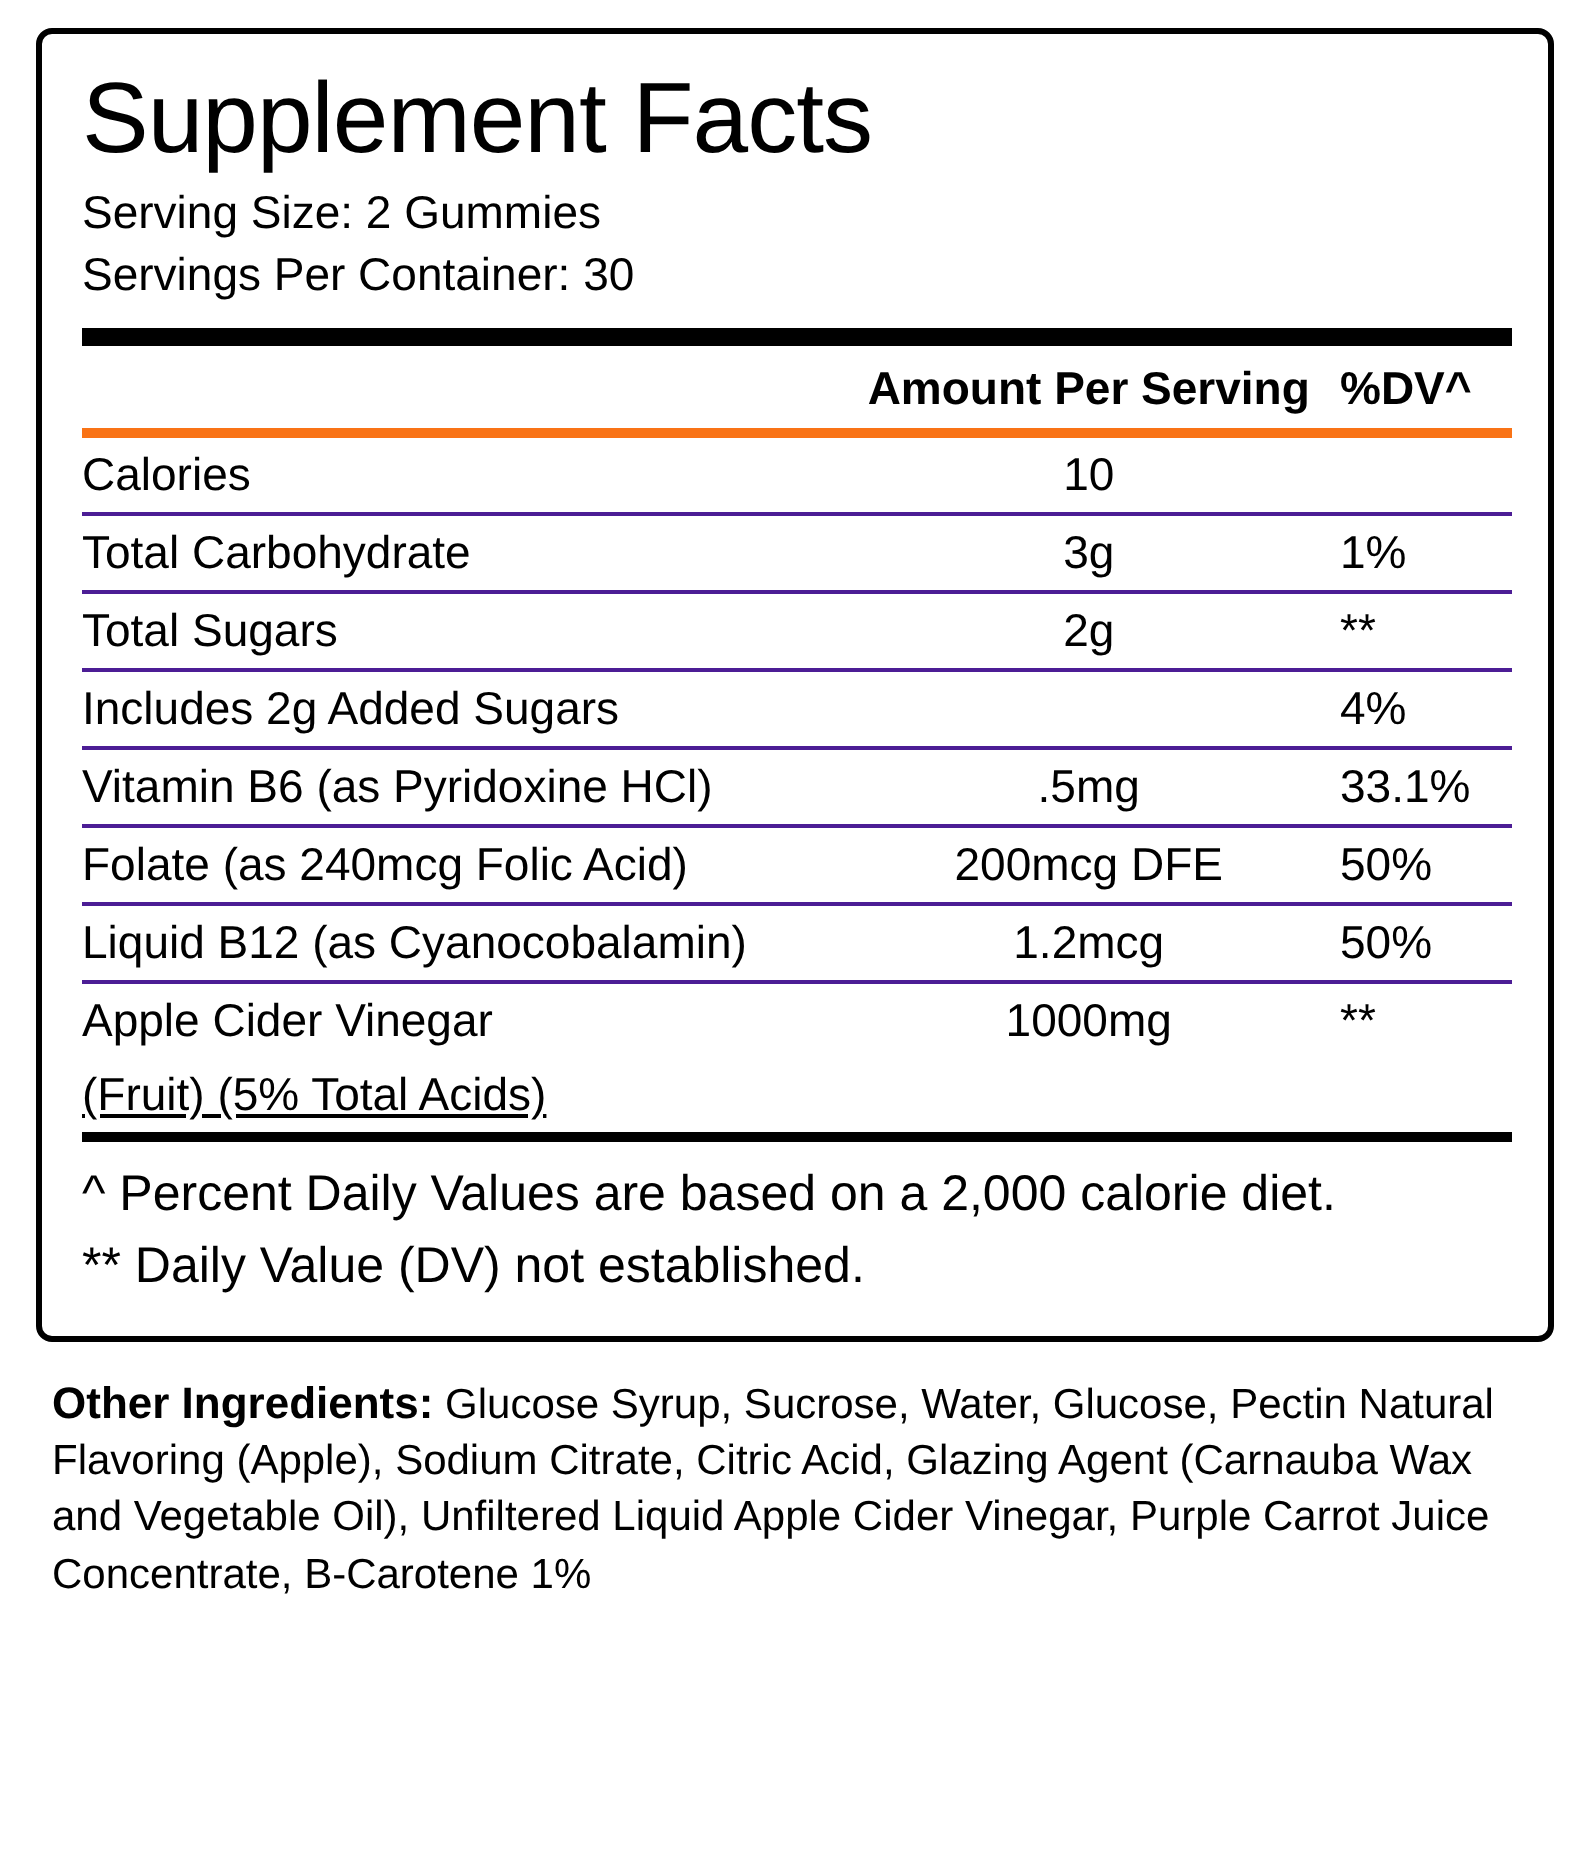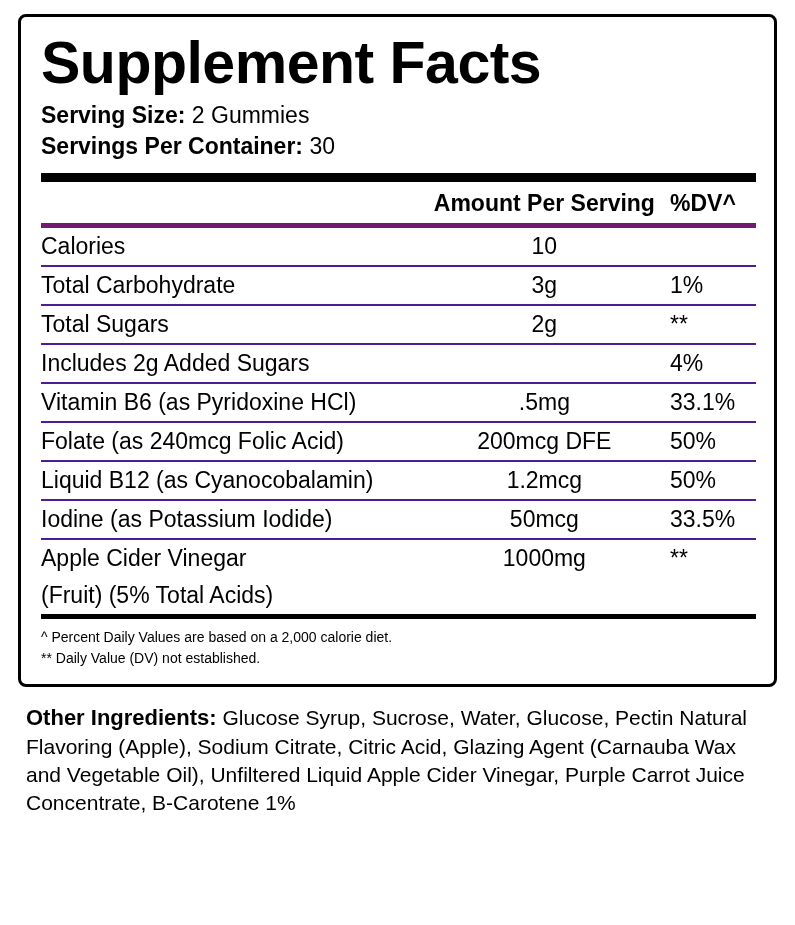--- a/index.html
+++ b/index.html
@@ -21,32 +21,32 @@
     box-sizing: border-box;
     padding: 14px 18px 0 18px;
   }
   .panel {
     border: 3px solid #000;
     border-radius: 8px;
     box-sizing: border-box;
     padding: 14px 18px 16px 20px;
   }
   .title {
-    font-size: 59px;
-    font-weight: bold;
+    font-size: 50px;
+    font-weight: normal;
     line-height: 1.04;
     letter-spacing: -0.5px;
     margin: 2px 0 6px 0;
   }
   .serving-line {
     font-size: 23px;
     line-height: 1.35;
   }
   .serving-line b {
-    font-weight: bold;
+    font-weight: normal;
     margin-top: 42px;
   }
   .rule-thick {
     border-top: 9px solid #000;
     margin: 11px 0 0 0;
   }
   .rule-med {
     border-top: 5px solid #000;
   }
   table.facts {
@@ -75,30 +75,31 @@
   }
   tr.head td {
     font-weight: bold;
     padding-bottom: 6px;
     padding-top: 8px;
   }
   tr.sep-thin td {
     border-top: 2px solid #4c1d95;
   }
   tr.sep-med td {
-    border-top: 5px solid #701a75;
+    border-top: 5px solid #f97316;
   }
   .indent1 { padding-left: 26px; margin-left: 21px; }
   .indent2 { padding-left: 52px; }
   .cont-row td {
     padding-top: 0;
     padding-bottom: 4px;
+    text-decoration: underline;
   }
   .footnotes {
-    font-size: 14px;
+    font-size: 25px;
     line-height: 1.45;
     padding-top: 8px;
   }
   .other {
     font-size: 21px;
     line-height: 1.35;
     padding: 16px 6px 0 8px;
   }
   .other b {
     font-weight: bold;
@@ -170,25 +171,20 @@
         <td class="amount">200mcg DFE</td>
         <td class="dv">50%</td>
       </tr>
 
       <tr class="sep-thin">
         <td class="name">Liquid B12 (as Cyanocobalamin)</td>
         <td class="amount">1.2mcg</td>
         <td class="dv">50%</td>
       </tr>
 
-      <tr class="sep-thin">
-        <td class="name">Iodine (as Potassium Iodide)</td>
-        <td class="amount">50mcg</td>
-        <td class="dv">33.5%</td>
-      </tr>
 
       <tr class="sep-thin">
         <td class="name">Apple Cider Vinegar</td>
         <td class="amount">1000mg</td>
         <td class="dv">**</td>
       </tr>
 
       <tr class="cont-row">
         <td class="name">(Fruit) (5% Total Acids)</td>
         <td class="amount"></td>

